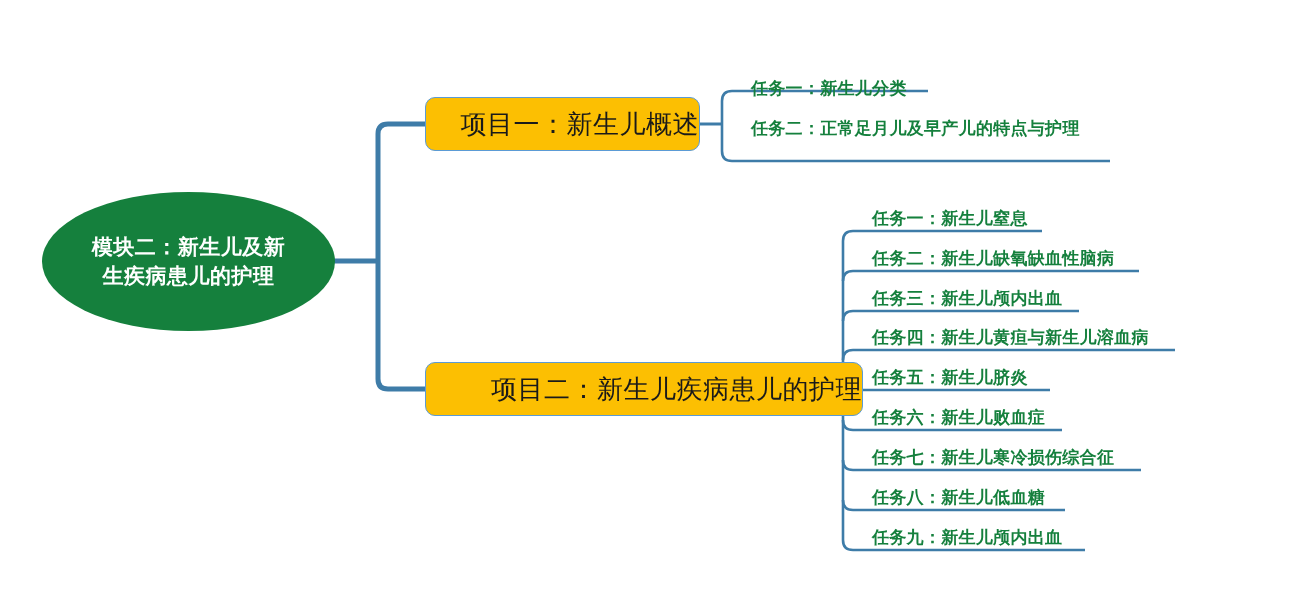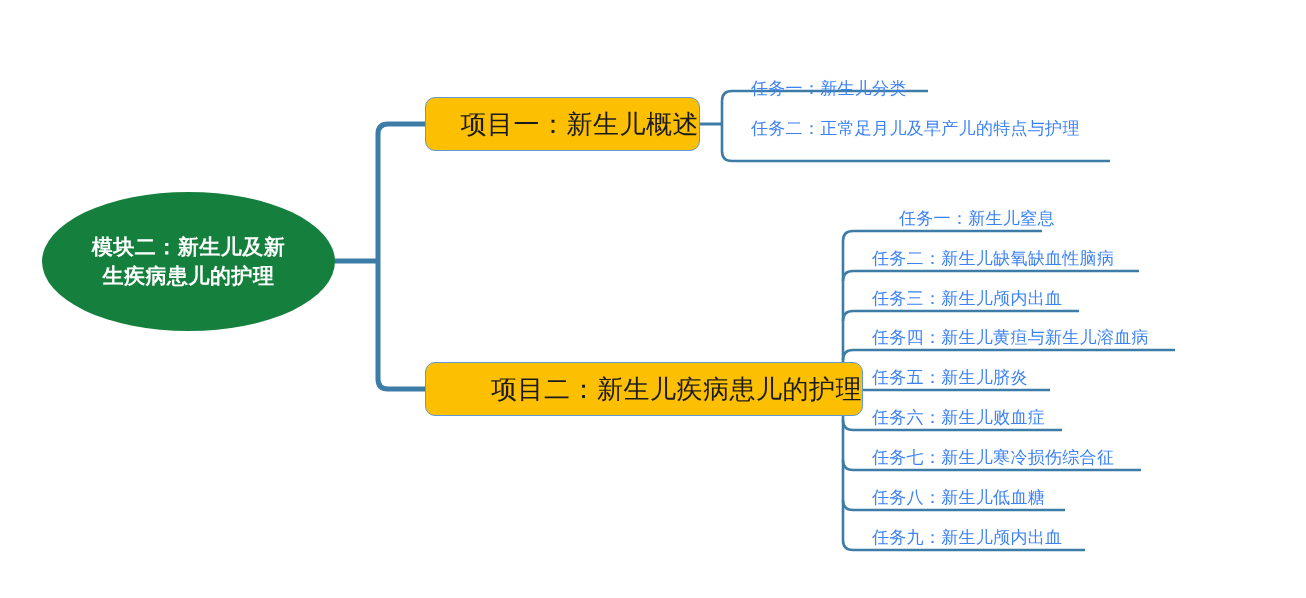--- a/index.html
+++ b/index.html
@@ -68,23 +68,23 @@
     font-weight: normal;
     white-space: nowrap;
     letter-spacing: 0.5px;
   }
   #project-1 { left: 425px; top: 97px;  width: 275px; height: 54px; }
   #project-2 { left: 425px; top: 362px; width: 438px; height: 54px; }
 
   
   .task-label {
     position: absolute;
-    color: #3b82f6;
+    color: #15803d;
     font-size: 17px;
-    font-weight: normal;
+    font-weight: bold;
     white-space: nowrap;
     letter-spacing: 0.3px;
     z-index: 3;
   }
 </style>
 </head>
 <body>
 
 <div id="canvas">
 
@@ -124,21 +124,21 @@
     <span class="project-label">项目一：新生儿概述</span>
   </div>
 
   <div class="project-node" id="project-2">
     <span class="project-label">项目二：新生儿疾病患儿的护理</span>
   </div>
 
   <div class="task-label" style="left:751px; top:77px;">任务一：新生儿分类</div>
   <div class="task-label" style="left:751px; top:117px;">任务二：正常足月儿及早产儿的特点与护理</div>
 
-  <div class="task-label" style="left:899px; top:207px;">任务一：新生儿窒息</div>
+  <div class="task-label" style="left:872px; top:207px;">任务一：新生儿窒息</div>
   <div class="task-label" style="left:872px; top:247px;">任务二：新生儿缺氧缺血性脑病</div>
   <div class="task-label" style="left:872px; top:287px;">任务三：新生儿颅内出血</div>
   <div class="task-label" style="left:872px; top:326px;">任务四：新生儿黄疸与新生儿溶血病</div>
   <div class="task-label" style="left:872px; top:366px;">任务五：新生儿脐炎</div>
   <div class="task-label" style="left:872px; top:406px;">任务六：新生儿败血症</div>
   <div class="task-label" style="left:872px; top:446px;">任务七：新生儿寒冷损伤综合征</div>
   <div class="task-label" style="left:872px; top:486px;">任务八：新生儿低血糖</div>
   <div class="task-label" style="left:872px; top:526px;">任务九：新生儿颅内出血</div>
 
 </div>

